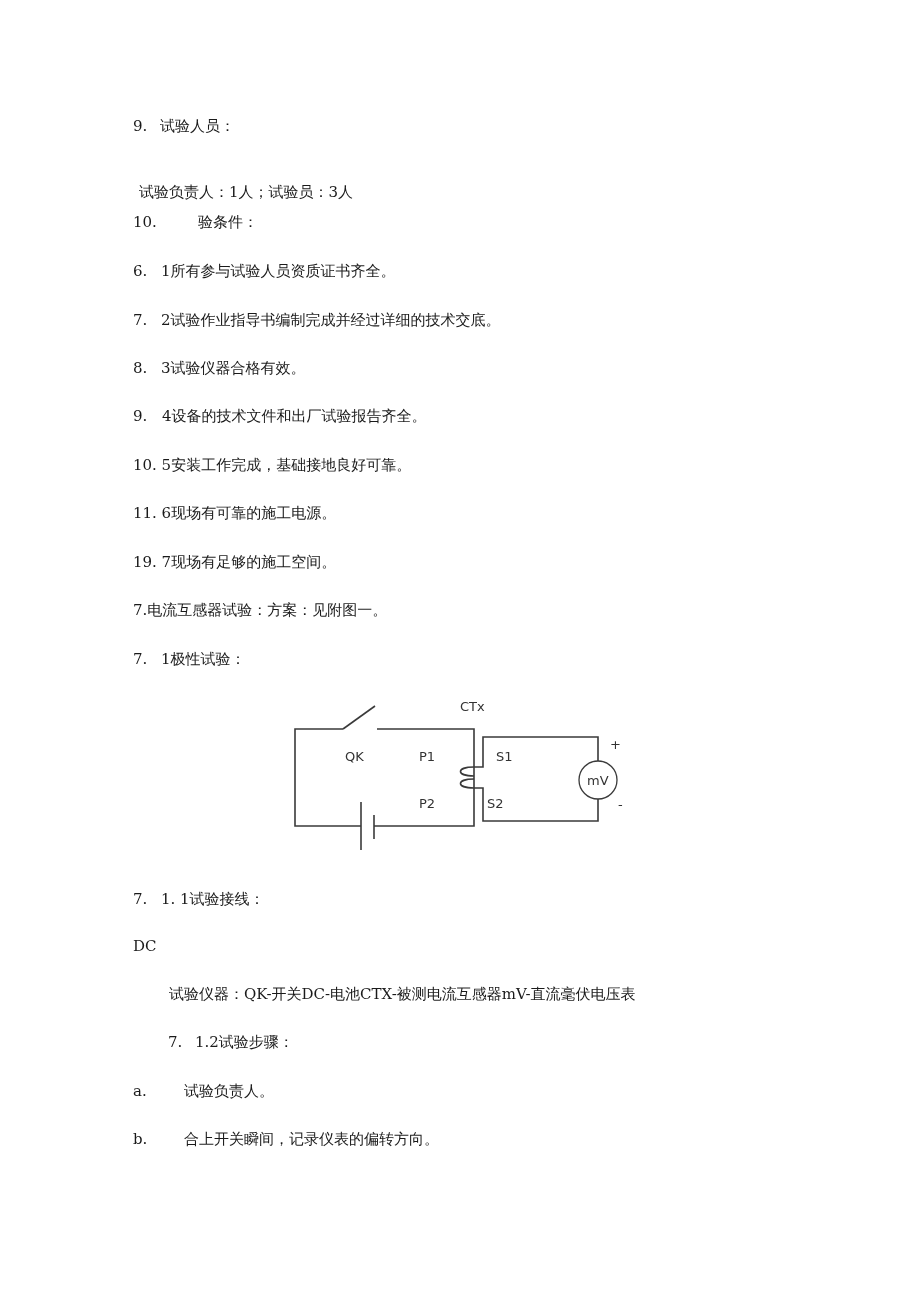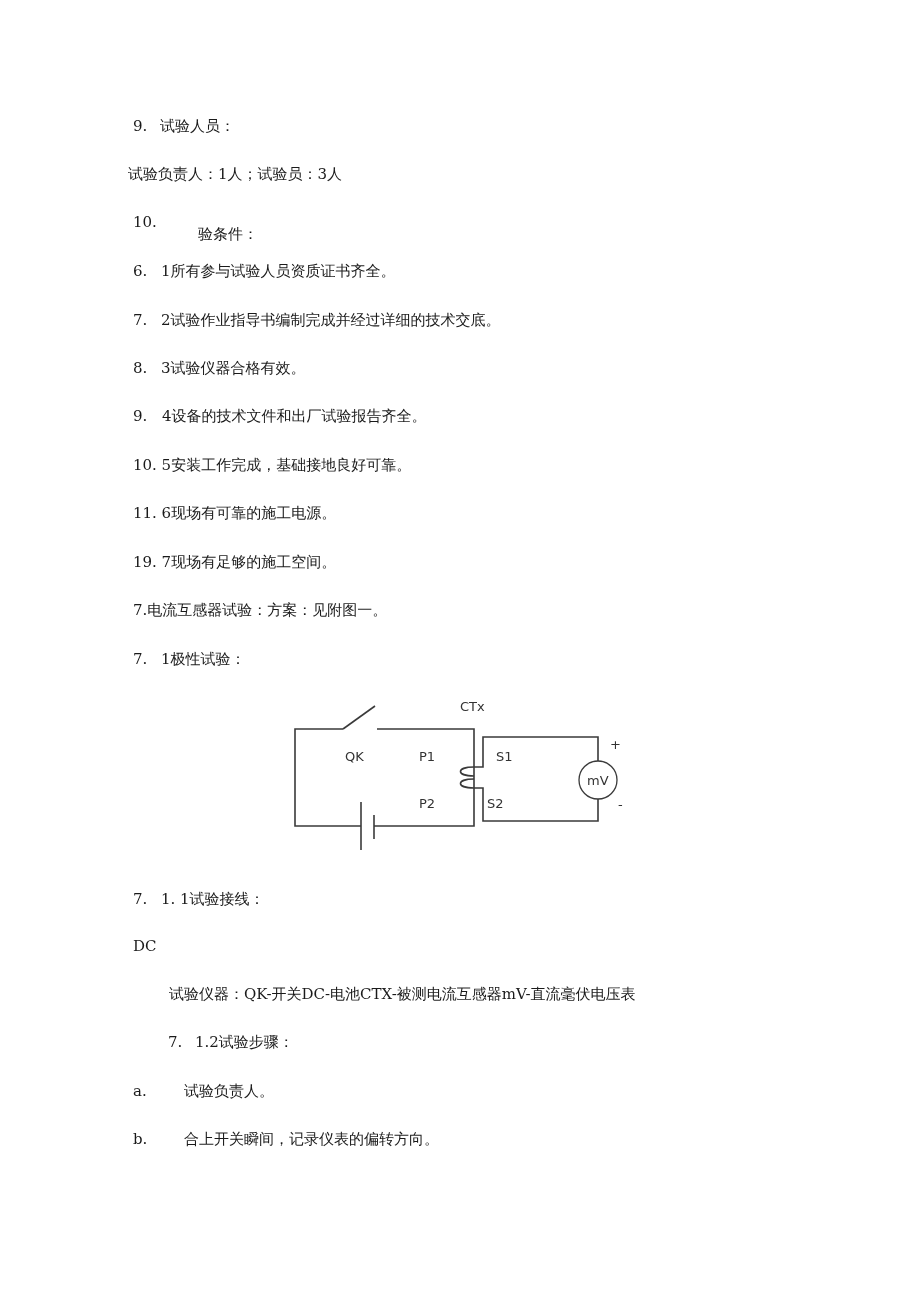--- a/index.html
+++ b/index.html
@@ -15,26 +15,26 @@
 <body>
 
 <div>
 
   <div class="line" style="top:116px;">
     <span class="num" style="left:133px;">9.</span>
     <span class="txt" style="left:160px;">试验人员：</span>
   </div>
 
   <div class="line" style="top:164px;">
-    <span class="txt" style="left:128px;">试验负责人：1人；试验员：3人</span>
+    <span class="txt" style="left:139px;margin-top:18px;">试验负责人：1人；试验员：3人</span>
   </div>
 
   <div class="line" style="top:212px;">
     <span class="num" style="left:133px;text-align:center;">10.</span>
-    <span class="txt" style="left:198px;margin-top:12px;">验条件：</span>
+    <span class="txt" style="left:198px;">验条件：</span>
   </div>
 
   <div class="line" style="top:261px;">
     <span class="num" style="left:133px;">6.</span>
     <span class="txt" style="left:161px;">1所有参与试验人员资质证书齐全。</span>
   </div>
 
   <div class="line" style="top:310px;">
     <span class="num" style="left:133px;">7.</span>
     <span class="txt" style="left:161px;text-align:center;">2试验作业指导书编制完成并经过详细的技术交底。</span>

